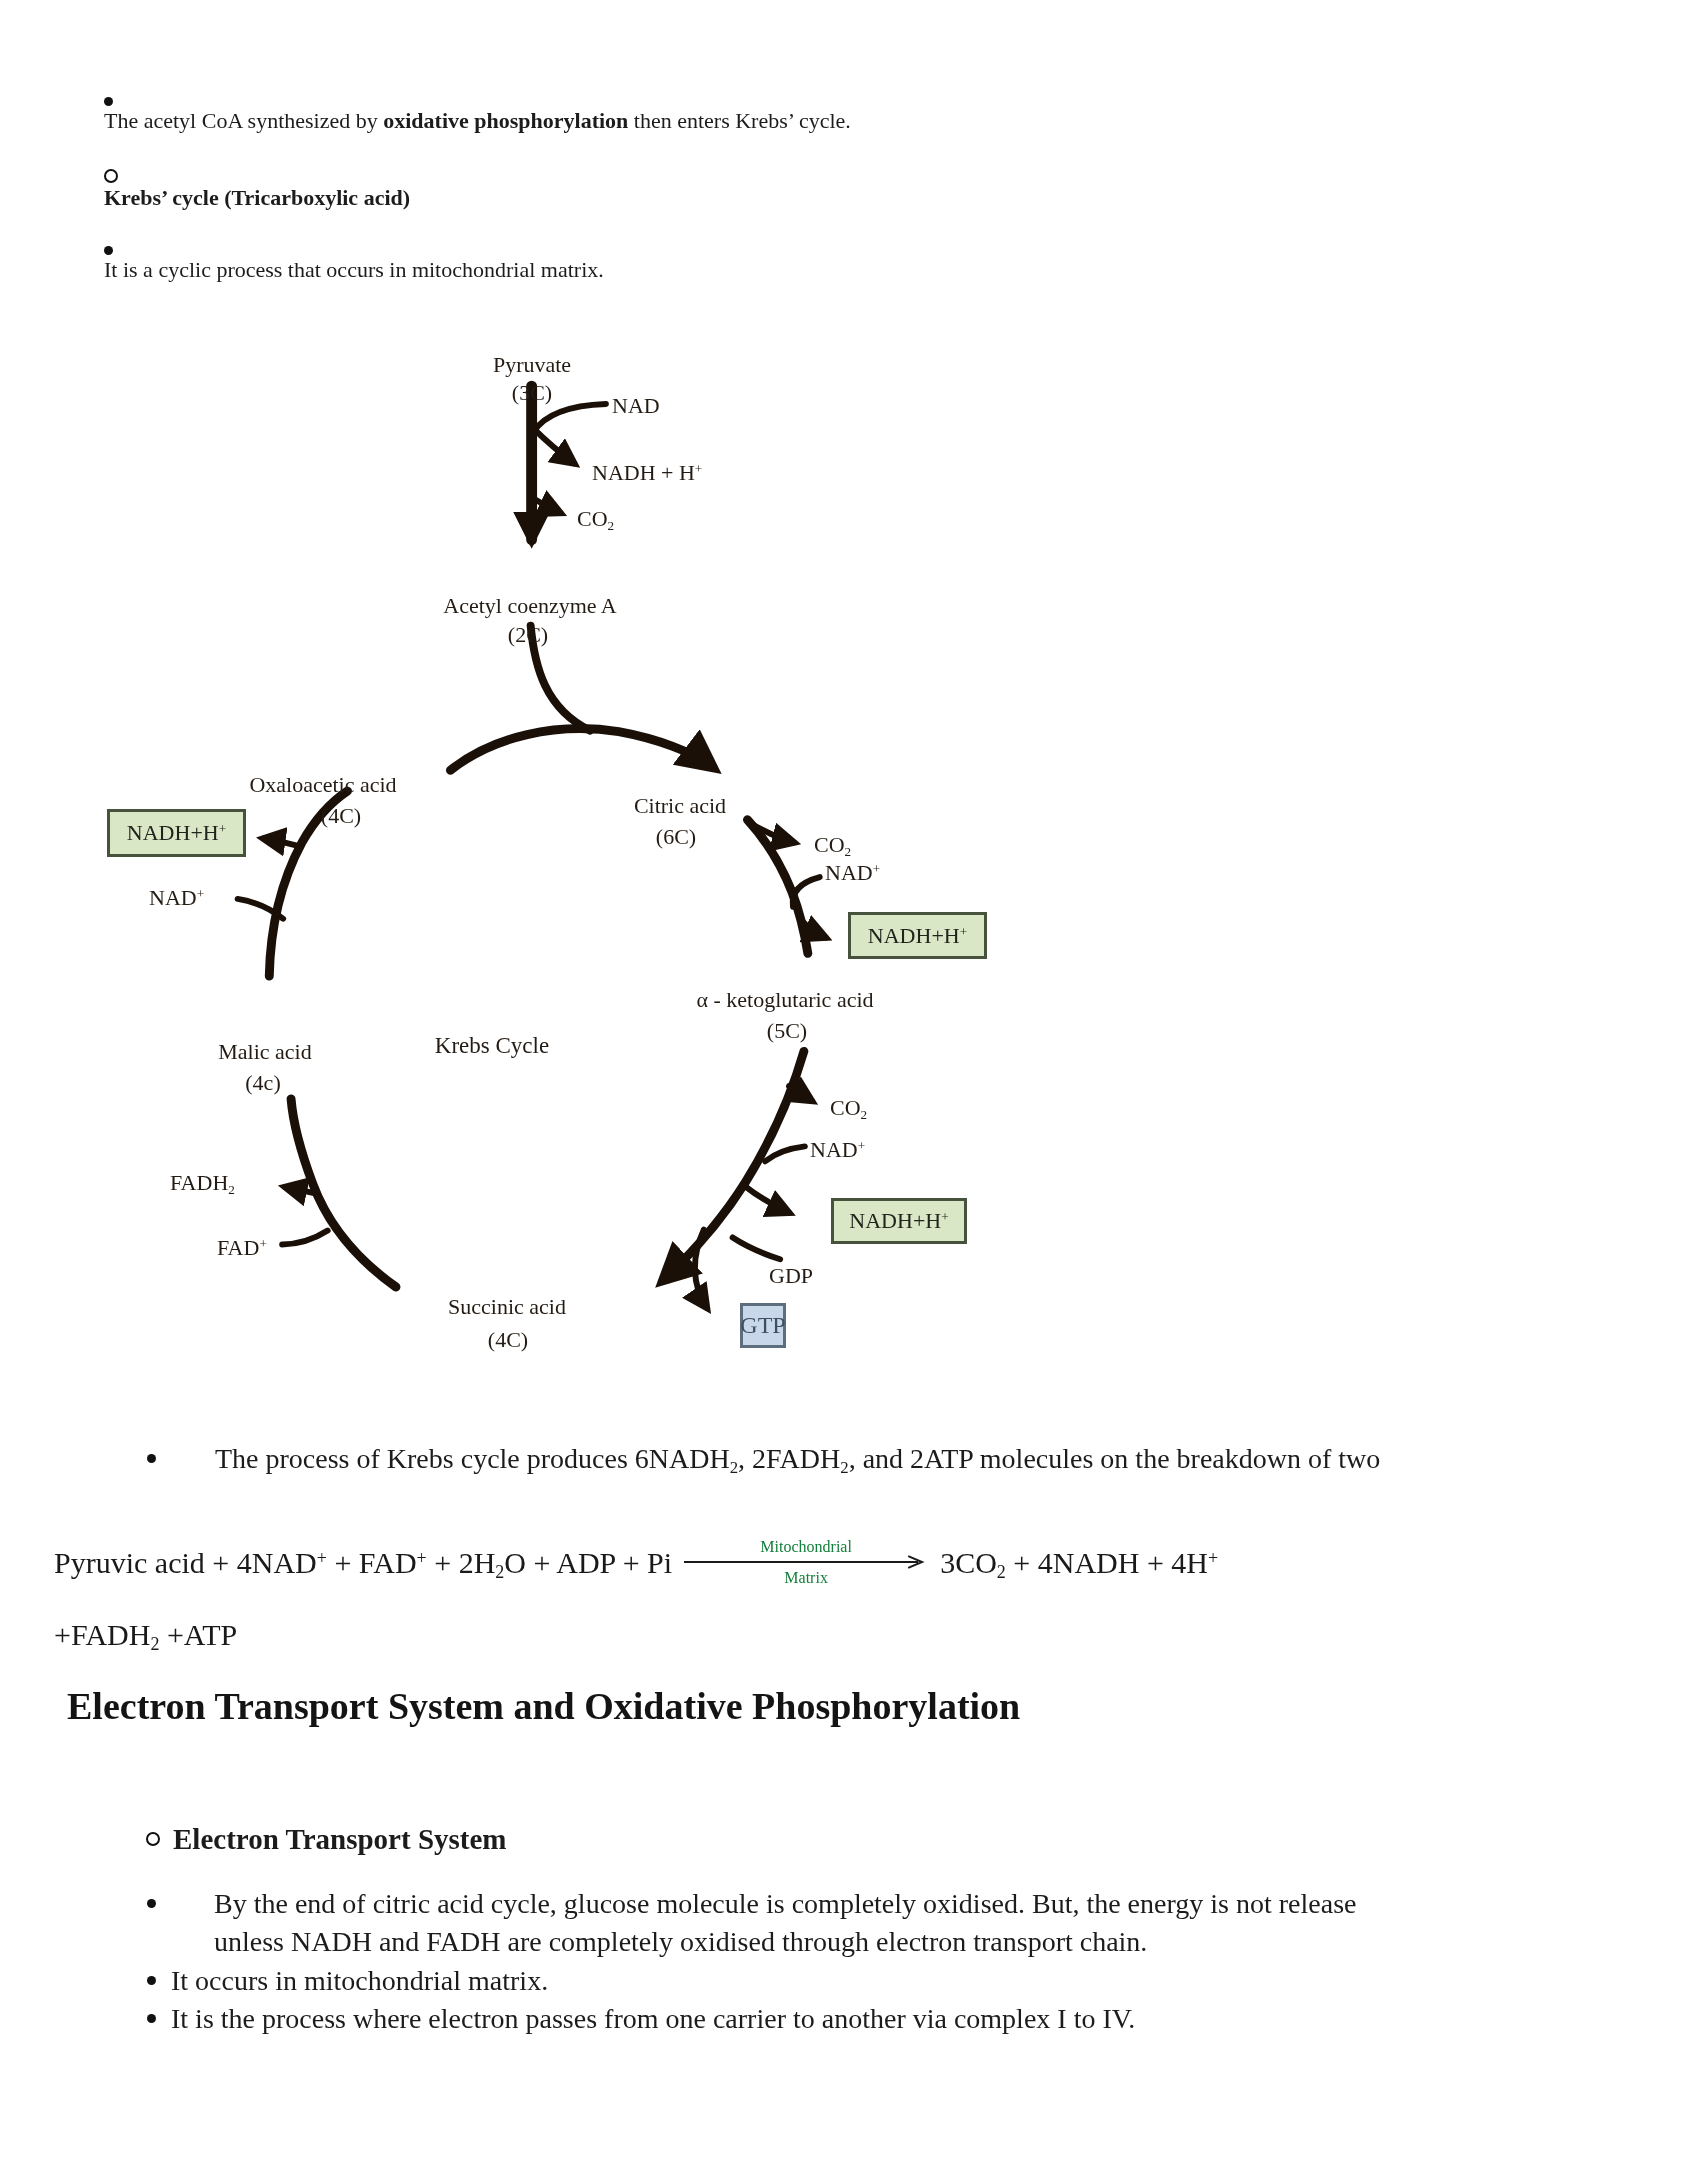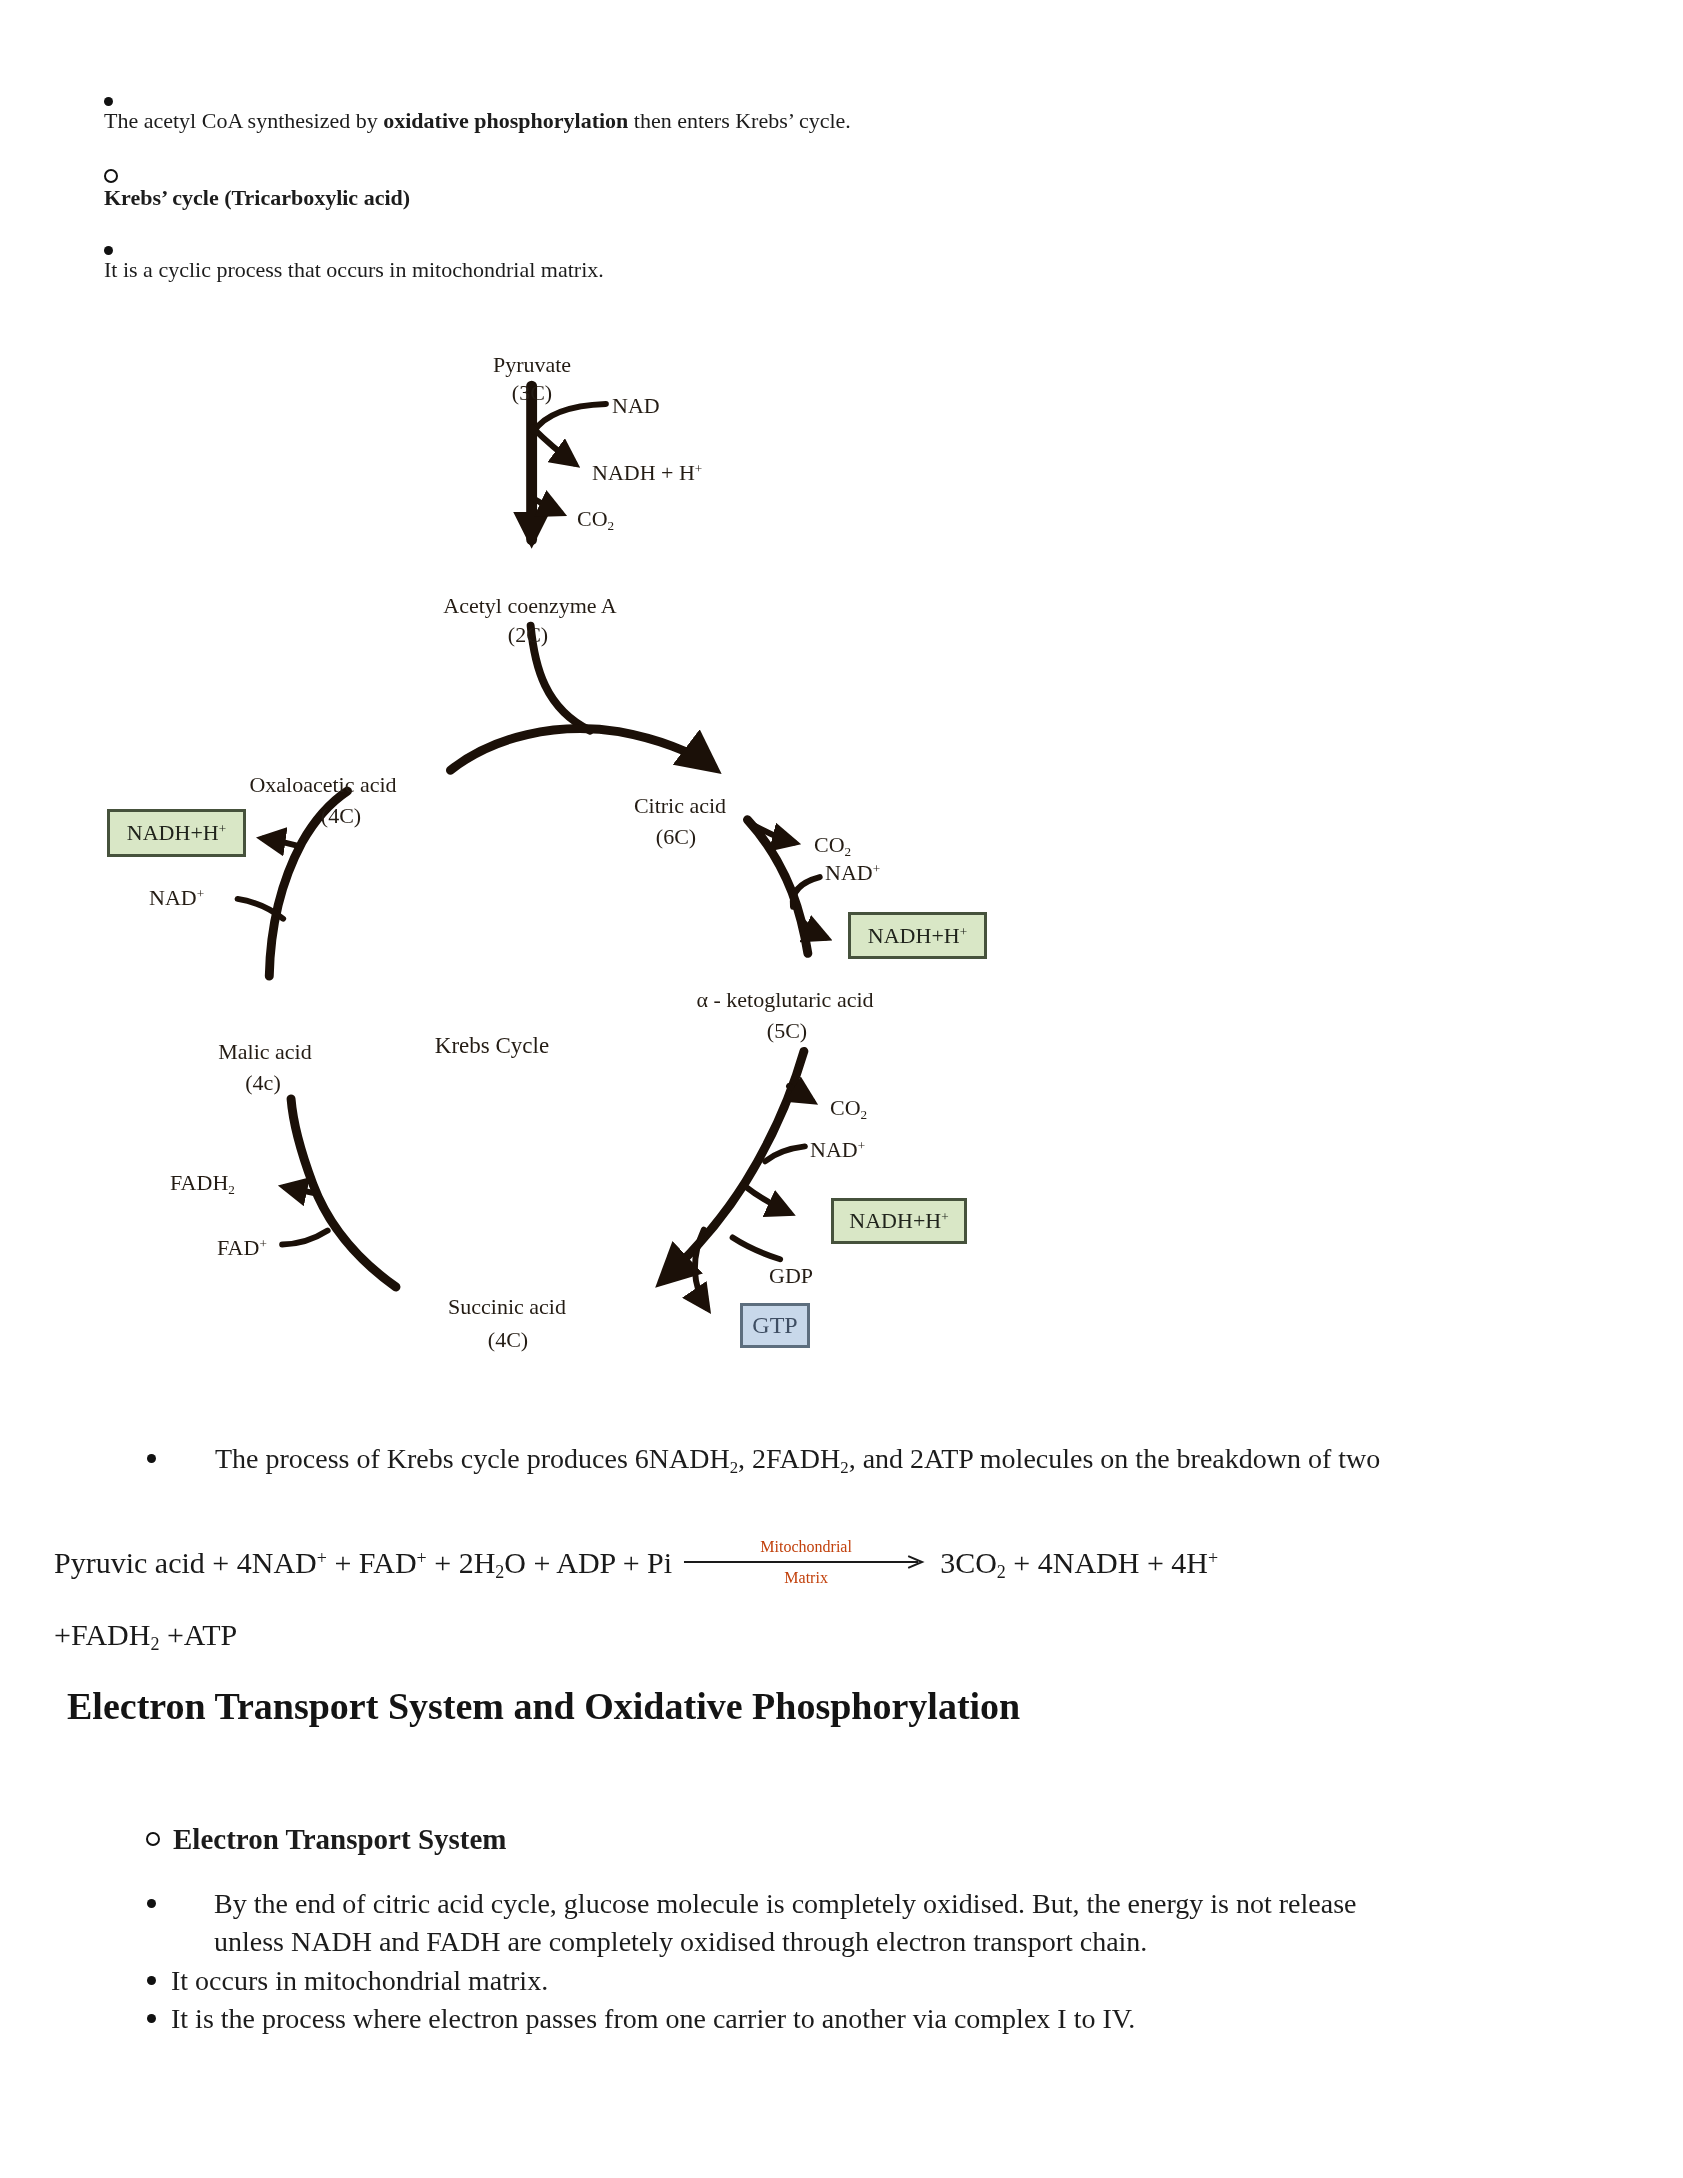--- a/index.html
+++ b/index.html
@@ -36,21 +36,21 @@
         display:flex;align-items:center;justify-content:center;font-size:24px;color:var(--gtp-text);box-sizing:border-box;}
   
   #diagram-svg{position:absolute;left:0;top:0;pointer-events:none;}
   #diagram-svg path{stroke:var(--ink);fill:none;stroke-linecap:round;}
   #diagram-svg marker path{fill:var(--ink);stroke:none;}
   
   .h1{position:absolute;font-size:38px;font-weight:bold;white-space:nowrap;color:#141414;}
   
   .eq{position:absolute;font-size:30px;color:#1a1a1a;white-space:nowrap;}
   .arrow-stack{display:inline-flex;flex-direction:column;align-items:center;vertical-align:middle;margin:0 10px;position:relative;top:-4px;}
-  .arrow-stack .alab{font-size:16px;line-height:17px;color:#c2410c;}
+  .arrow-stack .alab{font-size:16px;line-height:17px;color:#15803d;}
   .arrow-svg line,.arrow-svg polyline{stroke:#1a1a1a;stroke-width:2;fill:none;}
 </style>
 </head>
 <body>
 
 <div class="brow t22" style="left:104px;top:87px;">
   <span class="dot" style="margin-top:10px;"></span>
   <div class="nowrap"><span>The acetyl CoA synthesized by </span><span class="bold">oxidative phosphorylation</span><span> then enters Krebs’ cycle.</span></div>
 </div>
 
@@ -136,21 +136,21 @@
 
 <div class="gbox" style="left:107px;top:809px;width:139px;height:48px;">
     <span><span>NADH+H</span><sup class="s">+</sup></span>
   </div>
 <div class="gbox" style="left:848px;top:912px;width:139px;height:47px;">
     <span><span>NADH+H</span><sup class="s">+</sup></span>
   </div>
 <div class="gbox" style="left:831px;top:1198px;width:136px;height:46px;">
     <span><span>NADH+H</span><sup class="s">+</sup></span>
   </div>
-<div class="bbox" style="left:740px;top:1303px;width:70px;height:45px;">GTP</div>
+<div class="bbox" style="left:740px;top:1303px;width:46px;height:45px;">GTP</div>
 
 <div class="brow t29" style="left:147px;top:1432px;">
   <span class="dot" style="margin-top:22px;"></span>
   <div>
     <div class="nowrap"><span>The process of Krebs cycle produces 6NADH</span><sub class="s">2</sub><span>, 2FADH</span><sub class="s">2</sub><span>, and 2ATP molecules on the breakdown of two</span></div>
   </div>
 </div>
 
 <div class="eq" style="left:54px;top:1542px;">
   <div><span>Pyruvic acid + 4NAD</span><sup class="s">+</sup><span> + FAD</span><sup class="s">+</sup><span> + 2H</span><sub class="s">2</sub><span>O + ADP + Pi</span><span class="arrow-stack">

